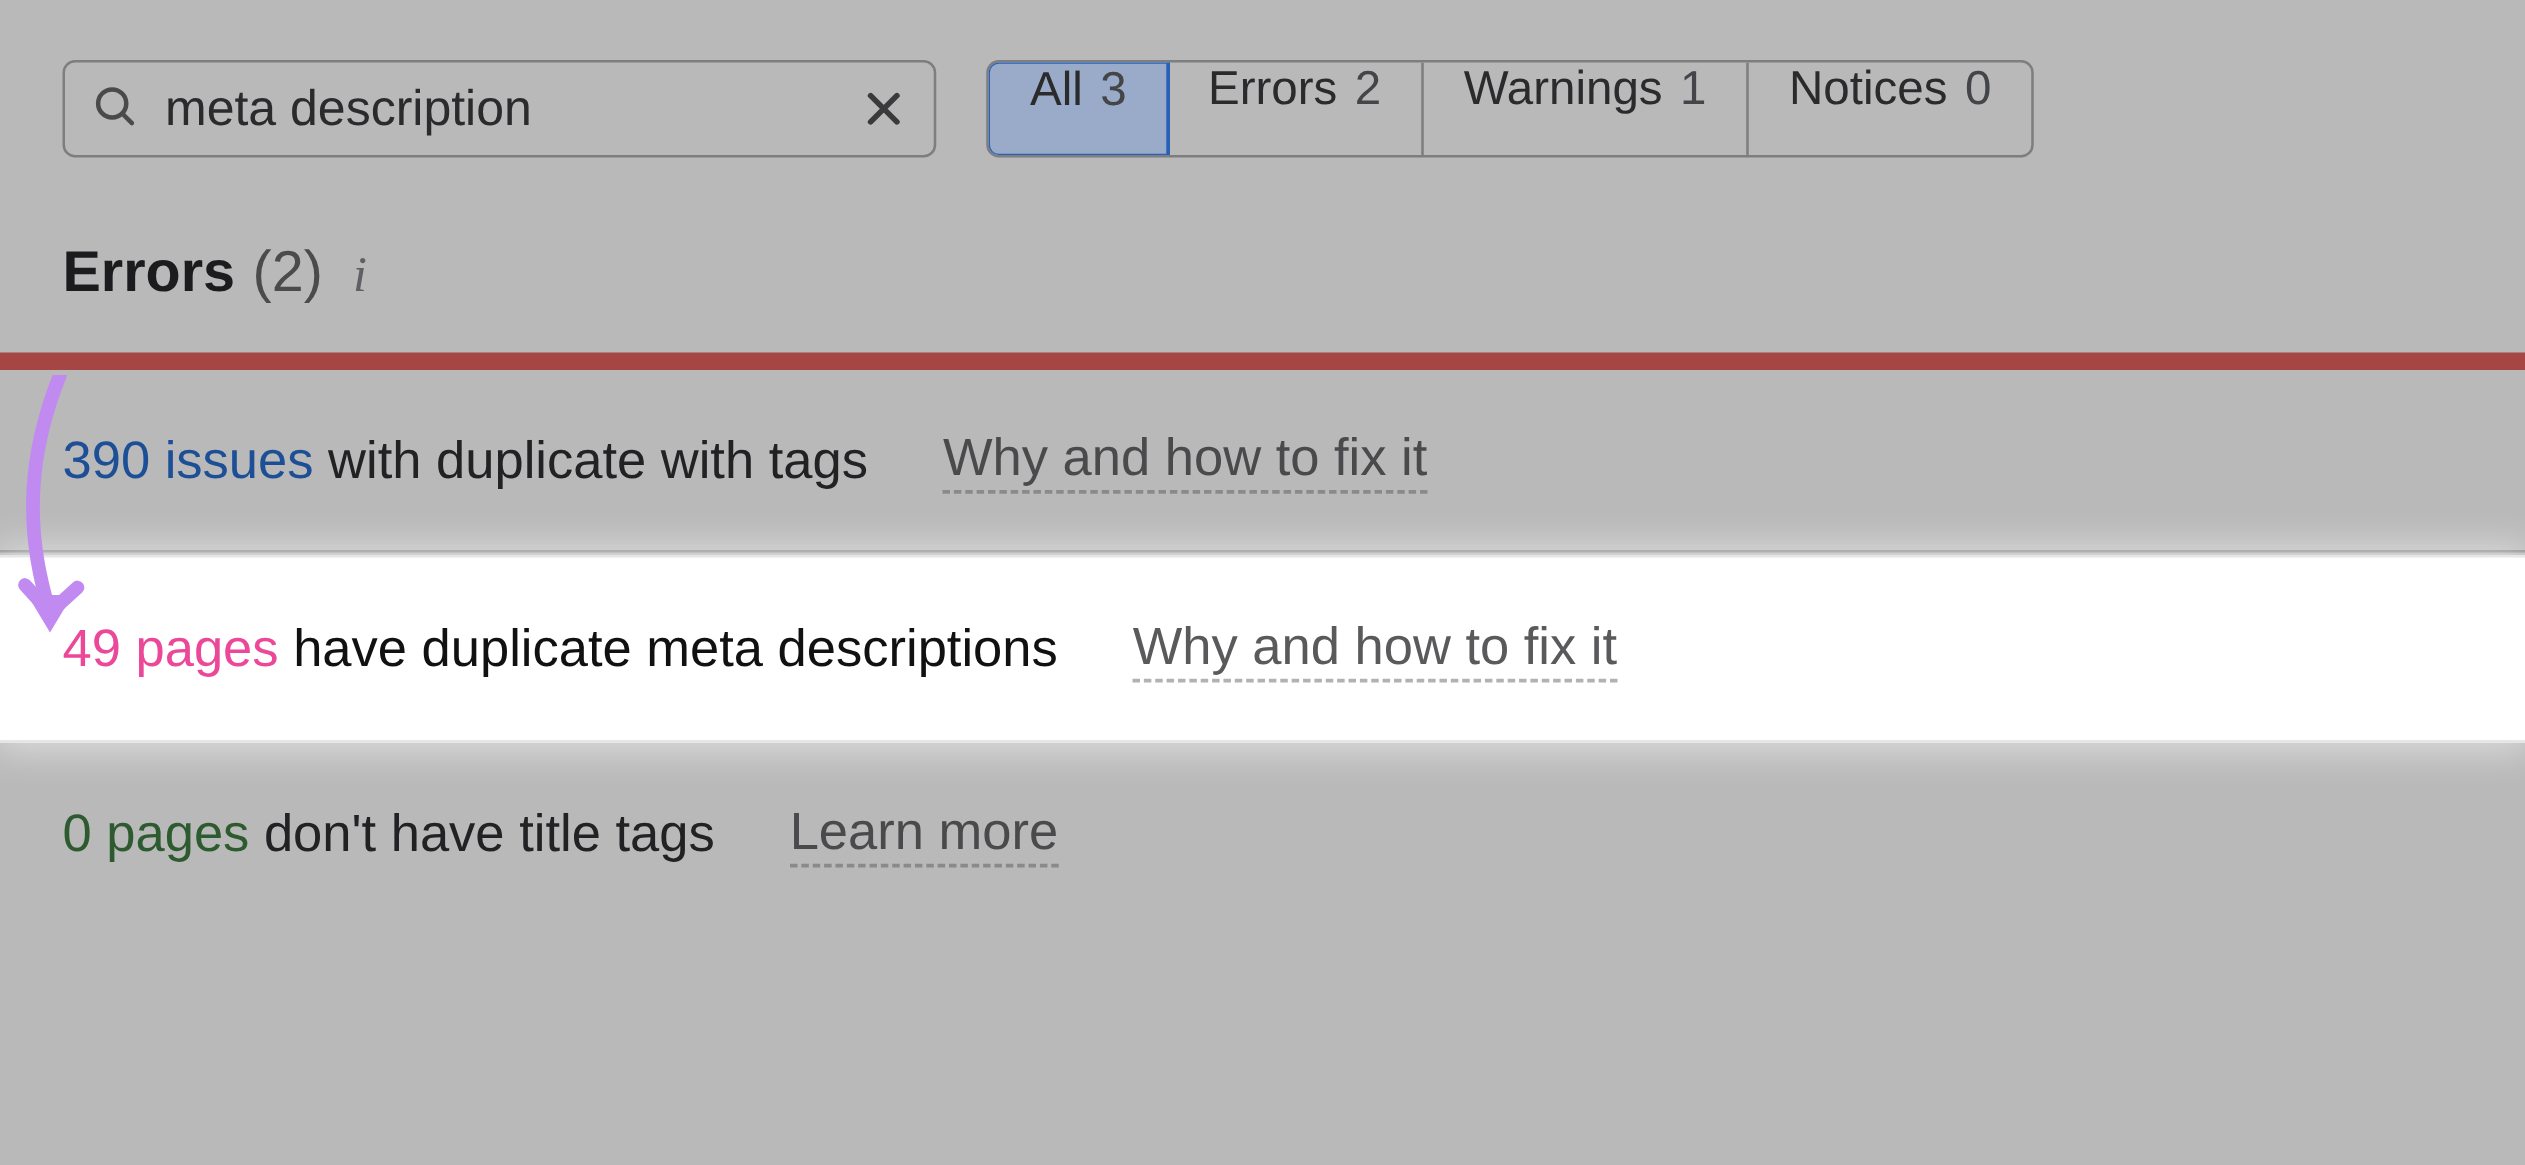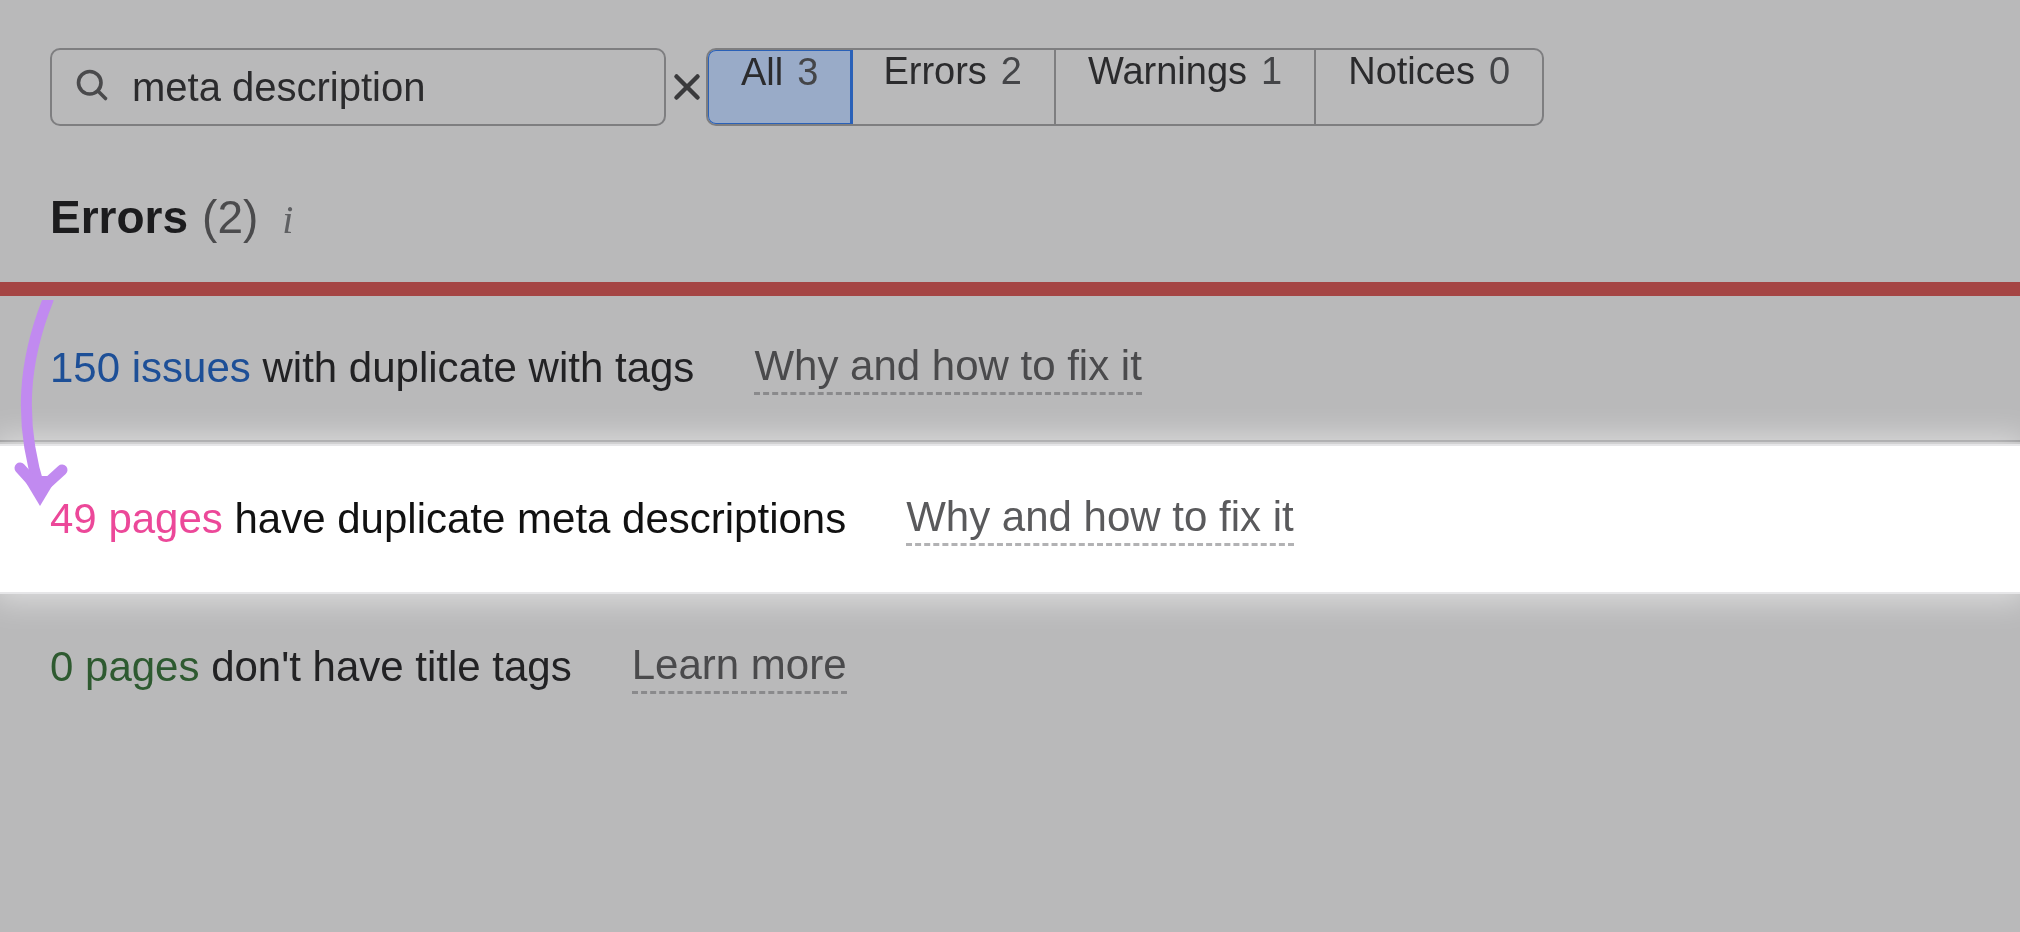--- a/index.html
+++ b/index.html
@@ -30,21 +30,21 @@
   }
   .search-box {
     display: flex;
     align-items: center;
     height: 78px;
     padding: 0 22px;
     border: 2px solid #7e7e80;
     border-radius: 10px;
     background: transparent;
     gap: 22px;
-    width: 616px;
+    width: 699px;
   }
   .search-box svg { width: 36px; height: 36px; }
   .search-input {
     flex: 1;
     border: none;
     background: transparent;
     font-size: 40px;
     color: #2b2b2d;
     outline: none;
   }
@@ -207,21 +207,21 @@
   <div class="section-head">
     <span class="title">Errors</span>
     <span class="count">(2)</span>
     <span class="info-icon">i</span>
   </div>
 
   <div class="red-bar"></div>
 
   <div class="row row1">
     <span>
-      <span class="link-count">150 issues</span>
+      <span class="link-count">390 issues</span>
       <span class="text">with duplicate with tags</span>
     </span>
     <span class="fix-link">Why and how to fix it</span>
   </div>
 
   <div class="row row2">
     <span>
       <span class="link-count">49 pages</span>
       <span class="text">have duplicate meta descriptions</span>
     </span>

